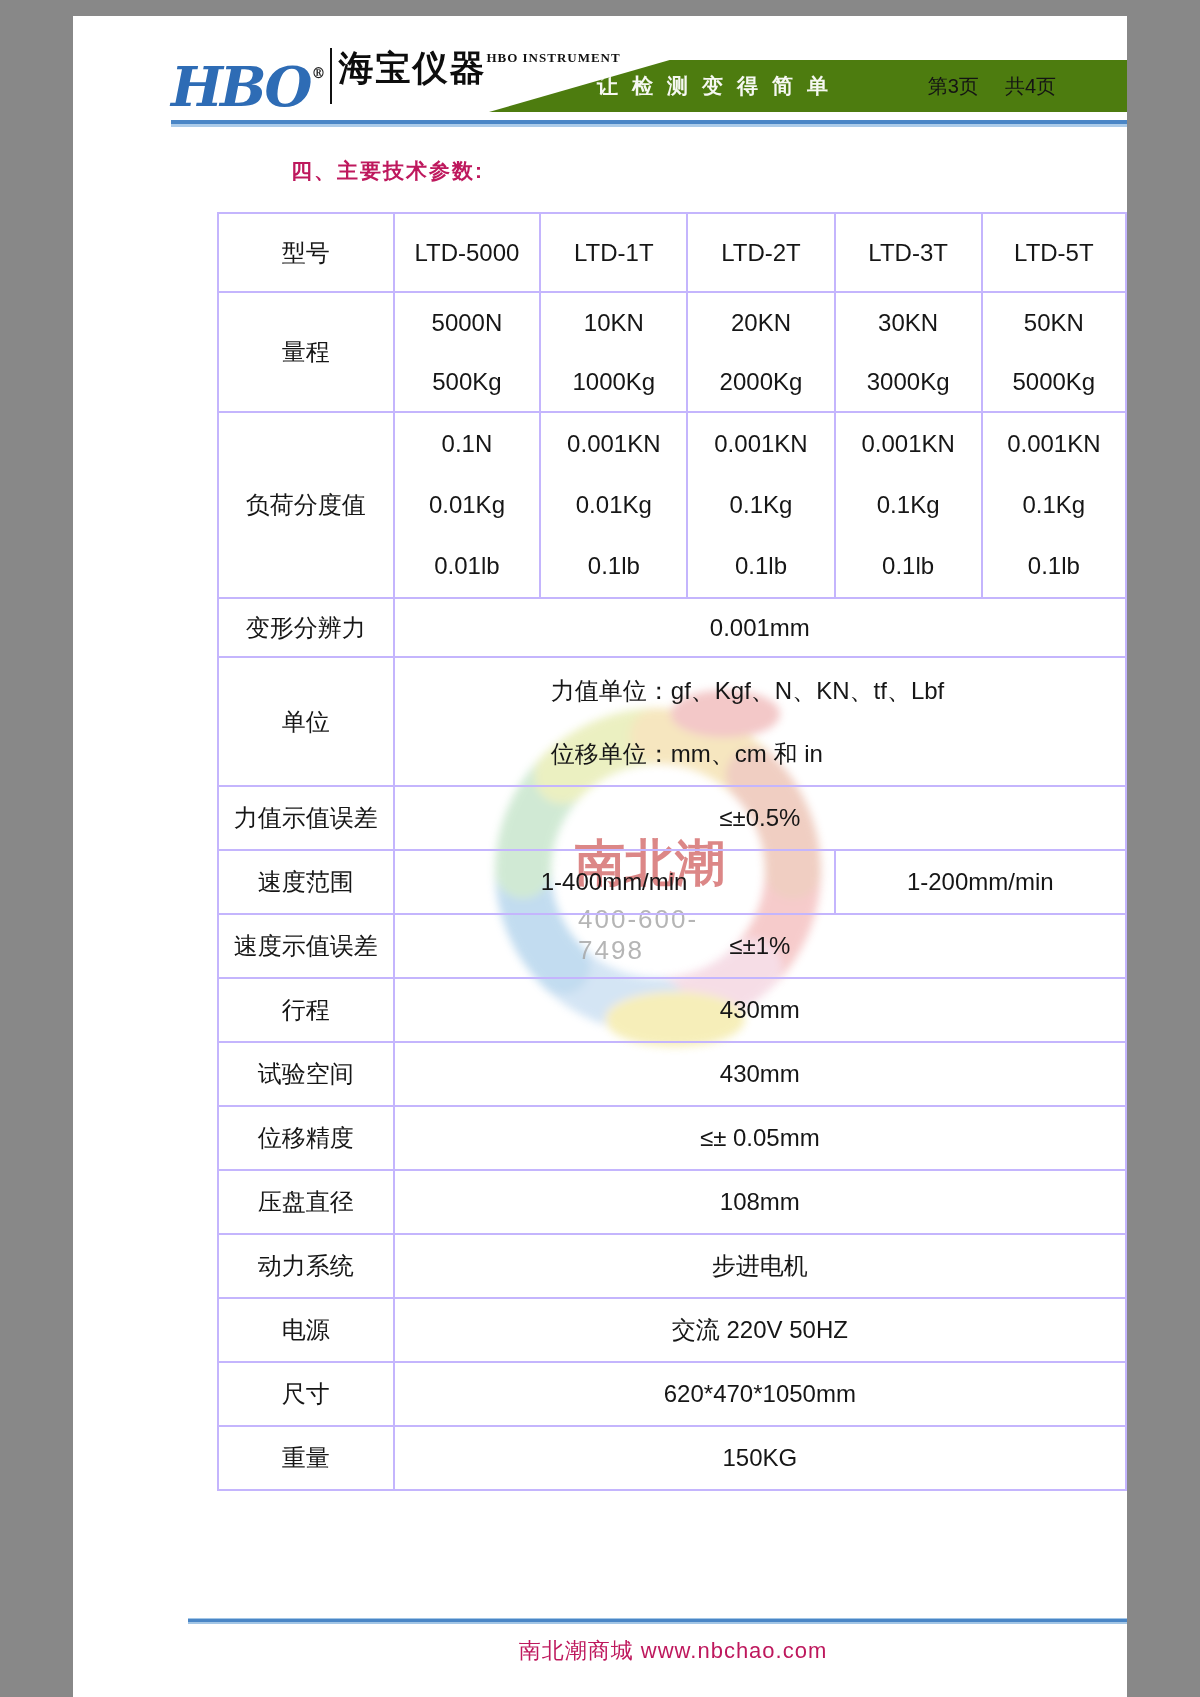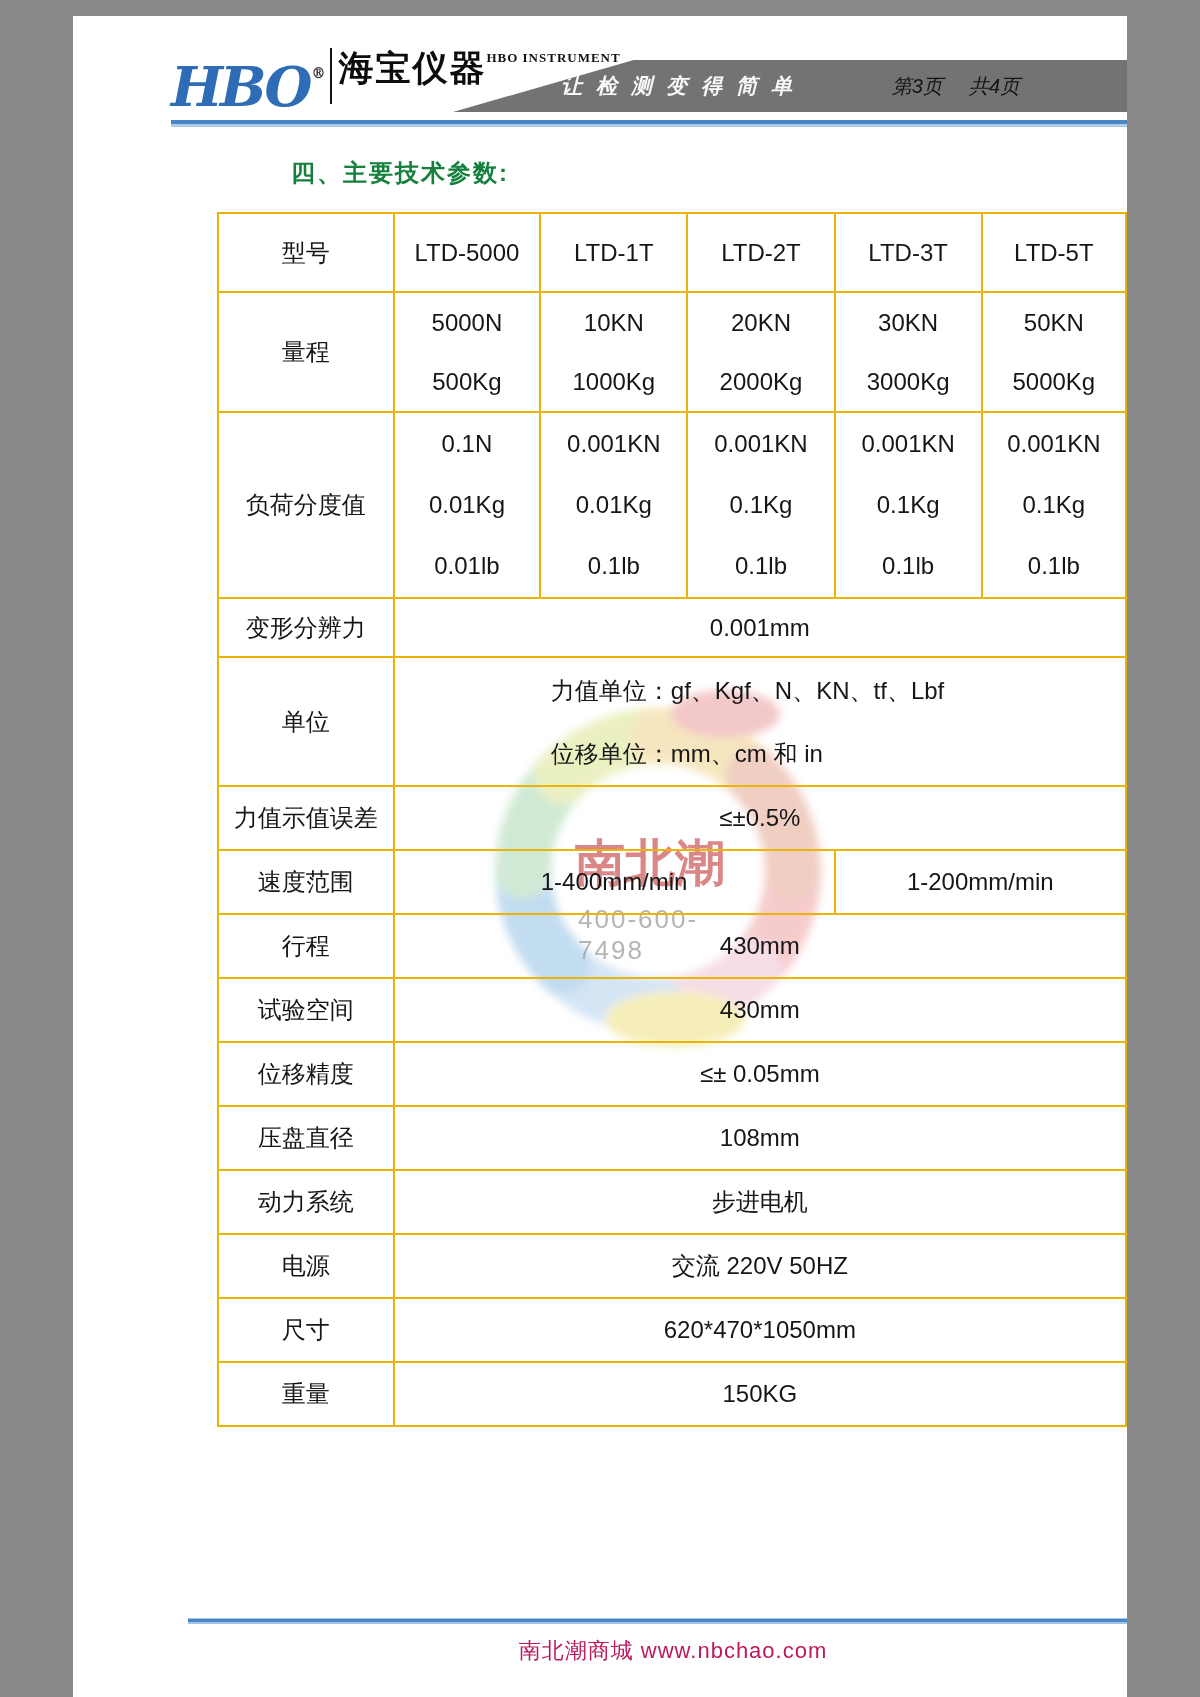--- a/index.html
+++ b/index.html
@@ -14,59 +14,59 @@
     font-family:"DejaVu Serif","Liberation Serif",serif;
     font-style:italic;font-weight:bold;font-size:55px;line-height:66px;
     color:#2e6cb5;letter-spacing:-3px;
   }
   .logo-reg{font-size:14px;color:#222;font-style:normal;vertical-align:28px;margin-left:2px;}
   .logo-divider{width:2px;height:56px;background:#111;margin:8px 6px 0 8px;}
   .logo-names{display:flex;flex-direction:row;margin-top:8px;}
   .logo-cn{font-size:35px;font-weight:bold;color:#0d0d0d;line-height:40px;letter-spacing:2px;}
   .logo-en{font-family:"Liberation Serif","DejaVu Serif",serif;font-size:13px;font-weight:bold;color:#111;letter-spacing:1px;margin-top:2px;}
   .banner{
-    position:absolute;left:380px;top:44px;width:695px;height:52px;
-    background:#737373;z-index:1;
+    position:absolute;left:416px;top:44px;width:695px;height:52px;
+    background:#4d7c0f;z-index:1;
     clip-path:polygon(26% 0%,100% 0%,100% 100%,0% 100%);
-    display:flex;align-items:center;font-style:italic;
+    display:flex;align-items:center;
   }
   .banner-slogan{
     position:absolute;left:108px;top:0;height:52px;display:flex;align-items:center;
     color:rgba(255,255,255,0.95);font-size:21px;font-weight:bold;letter-spacing:14px;
   }
   .banner-pages{
     position:absolute;right:128px;top:0;height:52px;display:flex;align-items:center;gap:26px;
     color:#141414;font-size:20px;
   }
   .rule-top{
     position:absolute;left:98px;top:104px;width:997px;height:7px;z-index:2;
     background:linear-gradient(to bottom,#4a86c6 0 58%,#abcbe9 58% 100%);
   }
   
   .sec-title{
     position:absolute;left:218px;top:141px;
-    font-size:24px;font-weight:bold;color:#15803d;letter-spacing:2px;z-index:2;
+    font-size:21px;font-weight:bold;color:#be185d;letter-spacing:2px;z-index:2;
   }
   
   .wm{position:absolute;z-index:0;}
   .wm-ring{left:352px;top:618px;}
   .wm-brand{
     left:502px;top:814px;width:185px;display:flex;justify-content:space-between;
     font-family:"DejaVu Serif","Liberation Serif",serif;font-weight:bold;
     font-size:50px;color:rgba(199,62,62,0.62);
   }
   .wm-site{left:455px;top:868px;width:280px;text-align:center;
     font-size:30px;font-weight:bold;color:rgba(168,205,233,0.75);letter-spacing:5px;}
   .wm-phone{left:505px;top:888px;width:180px;
     font-size:26px;color:rgba(163,163,163,0.8);letter-spacing:2px;}
   
   .spec-wrap{position:absolute;left:144px;top:196px;z-index:1;}
   table.spec{border-collapse:collapse;table-layout:fixed;background:transparent;}
   table.spec td{
-    border:2px solid #eab308;padding:0;text-align:center;vertical-align:middle;
+    border:2px solid #c4b5fd;padding:0;text-align:center;vertical-align:middle;
     font-size:24px;color:#161616;background:transparent;
   }
   td.gray{background:#d3d3d3;}
   tr.r-header td{height:77px;}
   tr.r-range td{height:118px;}
   tr.r-load td{height:184px;}
   tr.r-deform td{height:57px;}
   tr.r-unit td{height:127px;}
   tr.r-std td{height:62px;}
   td.top{vertical-align:top;}
@@ -246,20 +246,24 @@
       <tr class="r-std">
         <td class="gray">力值示值误差</td>
         <td colspan="5">≤±0.5%</td>
       </tr>
       <tr class="r-std">
         <td class="gray">速度范围</td>
         <td colspan="3">1-400mm/min</td>
         <td colspan="2">1-200mm/min</td>
       </tr>
       <tr class="r-std">
+        <td class="gray">速度示值误差</td>
+        <td colspan="5">≤±1%</td>
+      </tr>
+      <tr class="r-std">
         <td class="gray">行程</td>
         <td colspan="5">430mm</td>
       </tr>
       <tr class="r-std">
         <td class="gray">试验空间</td>
         <td colspan="5">430mm</td>
       </tr>
       <tr class="r-std">
         <td class="gray">位移精度</td>
         <td colspan="5">≤± 0.05mm</td>

